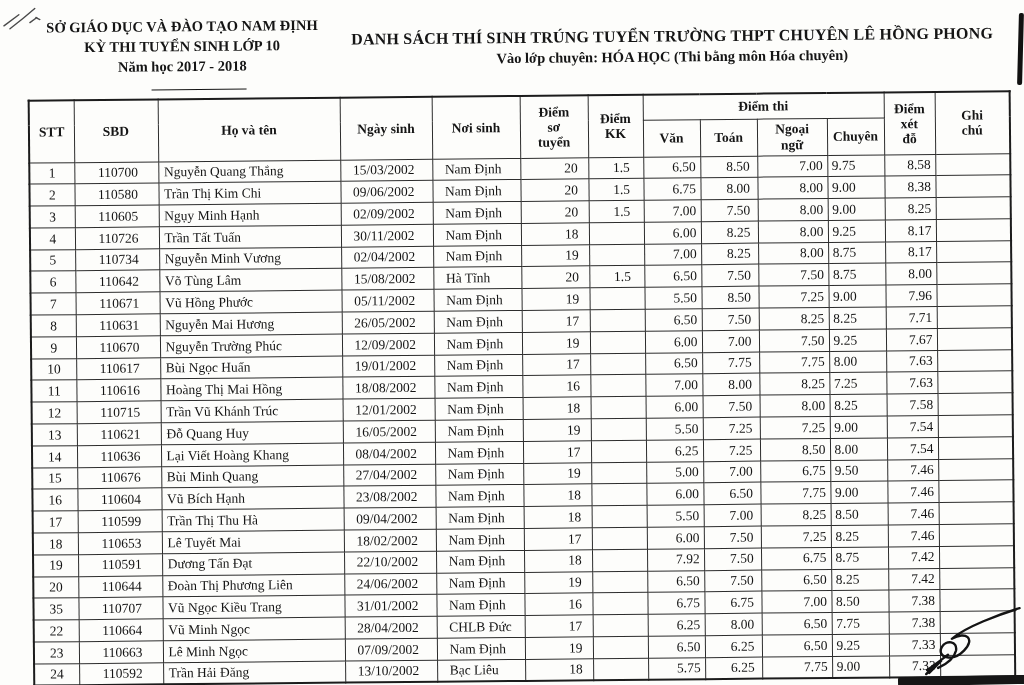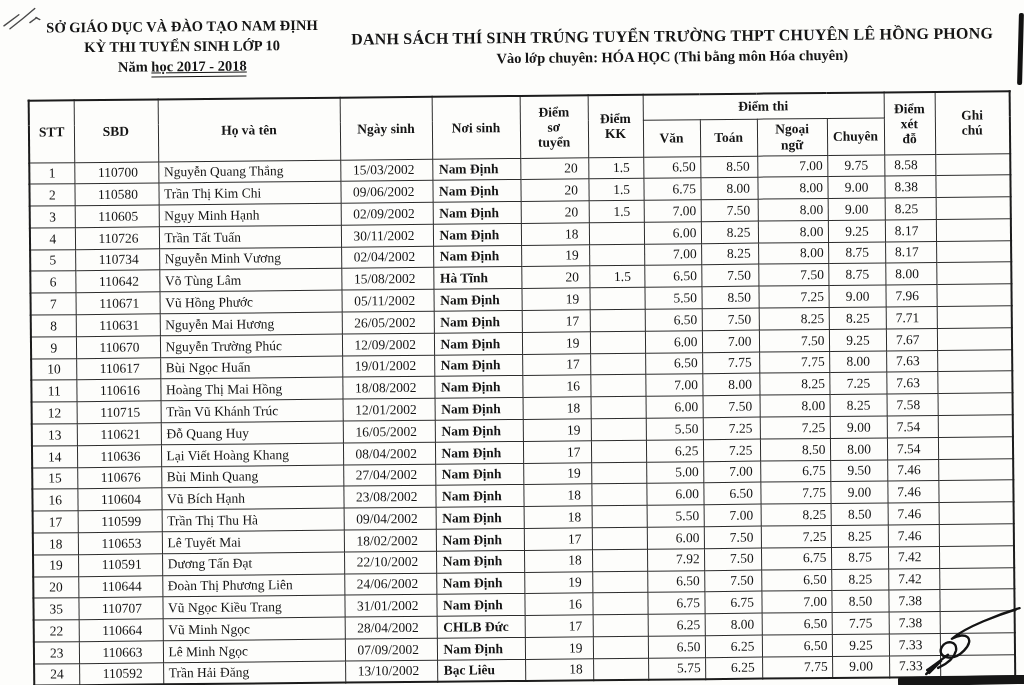--- a/index.html
+++ b/index.html
@@ -11,21 +11,21 @@
   }
   .scan{position:absolute;inset:0;transform:rotate(-0.55deg);transform-origin:50% 50%;}
 
   
   .hdr-left{position:absolute;left:28px;top:13px;width:314px;text-align:center;
             font-weight:bold;font-size:14.5px;line-height:20px;white-space:nowrap;}
   .hdr-right{position:absolute;left:338px;top:27px;width:674px;text-align:center;
              font-weight:bold;white-space:nowrap;}
   .hdr-right .title-line{font-size:16px;line-height:21px;letter-spacing:.2px;}
   .hdr-right .class-line{font-size:14.5px;line-height:21px;}
-  .ul{border-bottom:1.6px solid #151515;padding-bottom:2px;text-decoration:underline;}
+  .ul{border-bottom:1.6px solid #151515;padding-bottom:15px;}
 
   
   table.results{
     position:absolute;left:30px;top:95px;width:981px;
     border-collapse:collapse;table-layout:fixed;
     font-size:13.5px;
   }
   table.results th,table.results td{
     border:1px solid #2d2d2d;overflow:hidden;
   }
@@ -36,28 +36,28 @@
     padding:1px 2px;
   }
   thead tr.group-row{height:25px;}
   thead tr.sub-row{height:37px;}
   tbody tr{height:21.8px;}
   tbody td{padding:0 4px;white-space:nowrap;vertical-align:middle;line-height:1;}
   .c-stt{text-align:center;}
   .c-sbd{text-align:center;padding-left:7px;}
   .c-name{text-align:left;padding-left:5px;}
   .c-dob{text-align:left;padding-left:12px;}
-  .c-pob{text-align:left;padding-left:6px;font-weight:bold;}
+  .c-pob{text-align:left;padding-left:12px;}
   .c-st{text-align:right;padding-right:10px;}
   .c-kk{text-align:right;padding-right:13px;border-radius:10px;}
   .c-van{text-align:right;padding-right:4px;}
   .c-toan{text-align:right;padding-right:7px;}
   .c-nn{text-align:right;padding-right:4px;}
-  .c-chuyen{text-align:center;padding-right:3px;border-radius:10px;}
-  .c-xd{text-align:right;padding-right:17px;}
+  .c-chuyen{text-align:left;padding-right:3px;border-radius:10px;}
+  .c-xd{text-align:right;padding-right:4px;}
   .c-gc{}
 
   
   .pen-mark{position:absolute;left:3px;top:1px;}
   .signature{position:absolute;left:903px;top:606px;}
   .edge-bar{position:absolute;left:1018px;top:13px;width:5px;height:72px;
             background:#111;border-radius:2px;transform:rotate(1.5deg);}
   .bottom-band{position:absolute;left:898px;top:676px;width:140px;height:9px;
                background:#161616;transform:rotate(-1.1deg);border-radius:2px 0 0 2px;}
 </style>

